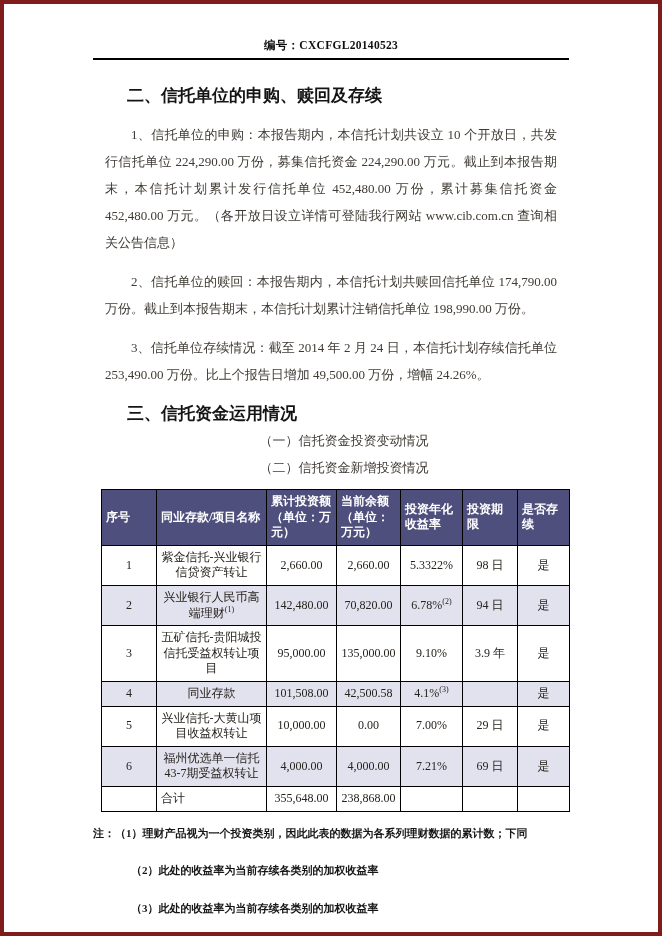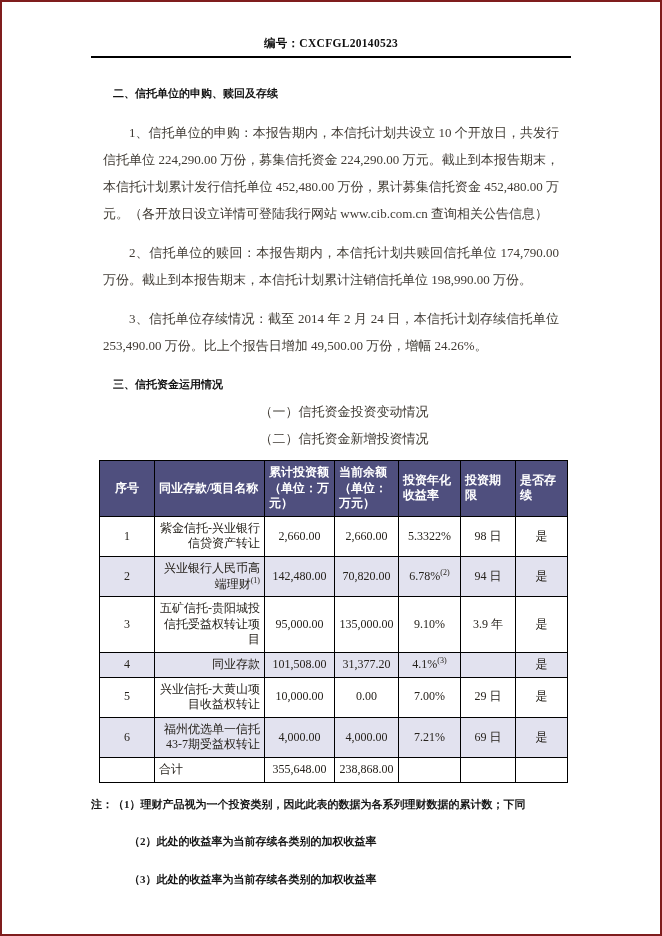--- a/index.html
+++ b/index.html
@@ -5,38 +5,38 @@
   * { box-sizing: border-box; }
   html, body { margin: 0; padding: 0; }
   body {
     background: #ffffff;
     font-family: "Liberation Serif", "DejaVu Serif", serif;
   }
   .page {
     width: 662px;
     height: 936px;
     background: #ffffff;
-    border: 2px solid #7f1d1d;
+    border: 4px solid #7f1d1d;
     padding: 34px 89px 20px 89px;
     overflow: hidden;
     color: var(--body-text, #3f3a33);
     position: relative;
   }
   .doc-number {
     text-align: center;
     font-weight: bold;
     font-size: 11.5px;
     color: #101010;
     letter-spacing: 0.3px;
     padding-bottom: 5px;
     border-bottom: 2.5px solid #000;
   }
   .content { margin-top: 22px; }
   .sec-heading {
-    font-size: 11px;
+    font-size: 17px;
     font-weight: bold;
     color: var(--heading-text, #141414);
     margin: 0;
     padding-left: 2em;
     line-height: 27px;
   }
   .sec-heading.sec3 { }
   .para {
     font-size: 13px;
     line-height: 27px;
@@ -71,23 +71,23 @@
     padding: 4px 4px;
     vertical-align: middle;
     word-break: break-all;
   }
   .inv-table th {
     background: var(--header-bg, #4f4f7e);
     color: #ffffff;
     font-weight: bold;
     text-align: left;
   }
-  .inv-table th.c0 { text-align: center; }
+  .inv-table th.c0 { }
   .inv-table td { text-align: center; color: #26221c; }
-  .inv-table td.c1 { text-align: right; }
+  .inv-table td.c1 { text-align: center; }
   .inv-table tr.shaded td { background: var(--row-shaded, #e2e2ef); }
   .inv-table tr.total td.c1 { text-align: left; }
   .inv-table sup { font-size: 8px; line-height: 0; }
   .notes { margin-top: 14px; }
   .note {
     font-size: 11px;
     font-weight: bold;
     color: #161616;
     margin: 0 0 23px 0;
     line-height: 1.35;
@@ -157,21 +157,21 @@
             <td class="c2">95,000.00</td>
             <td class="c3">135,000.00</td>
             <td class="c4">9.10%</td>
             <td class="c5">3.9 年</td>
             <td class="c6">是</td>
           </tr>
           <tr class="shaded">
             <td class="c0">4</td>
             <td class="c1">同业存款</td>
             <td class="c2">101,508.00</td>
-            <td class="c3">31,377.20</td>
+            <td class="c3">42,500.58</td>
             <td class="c4">4.1%<sup>(3)</sup></td>
             <td class="c5"></td>
             <td class="c6">是</td>
           </tr>
           <tr>
             <td class="c0">5</td>
             <td class="c1">兴业信托-大黄山项目收益权转让</td>
             <td class="c2">10,000.00</td>
             <td class="c3">0.00</td>
             <td class="c4">7.00%</td>

